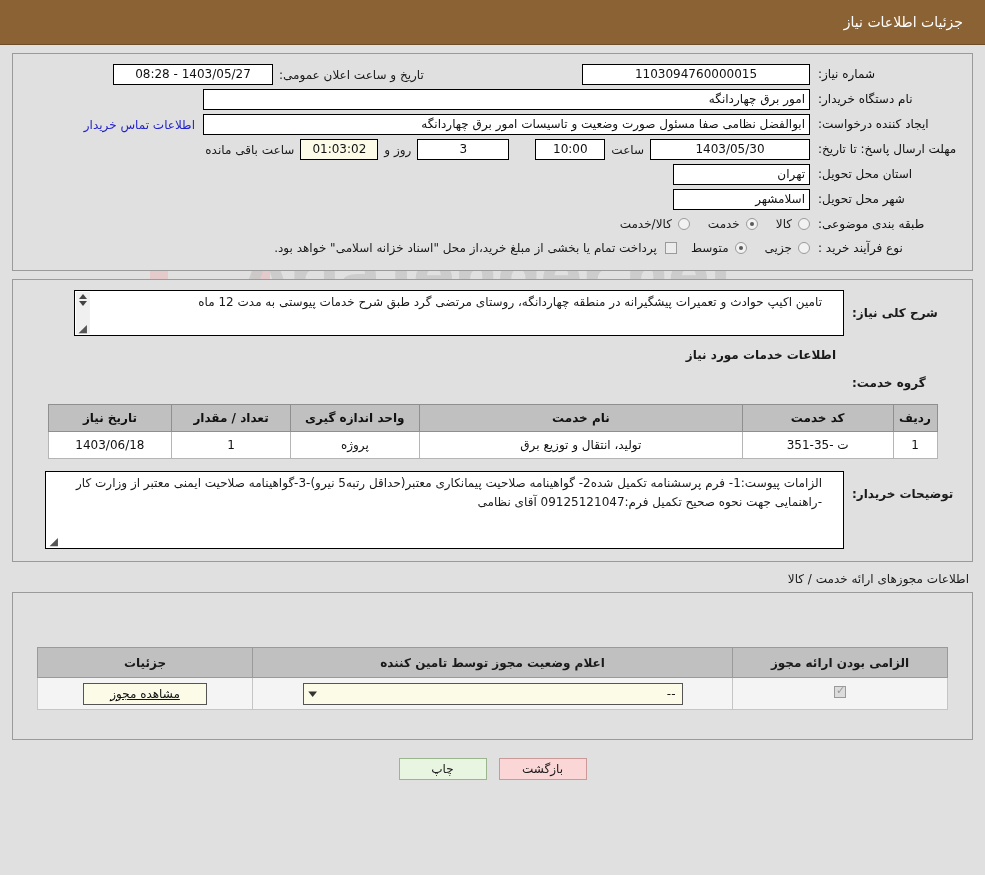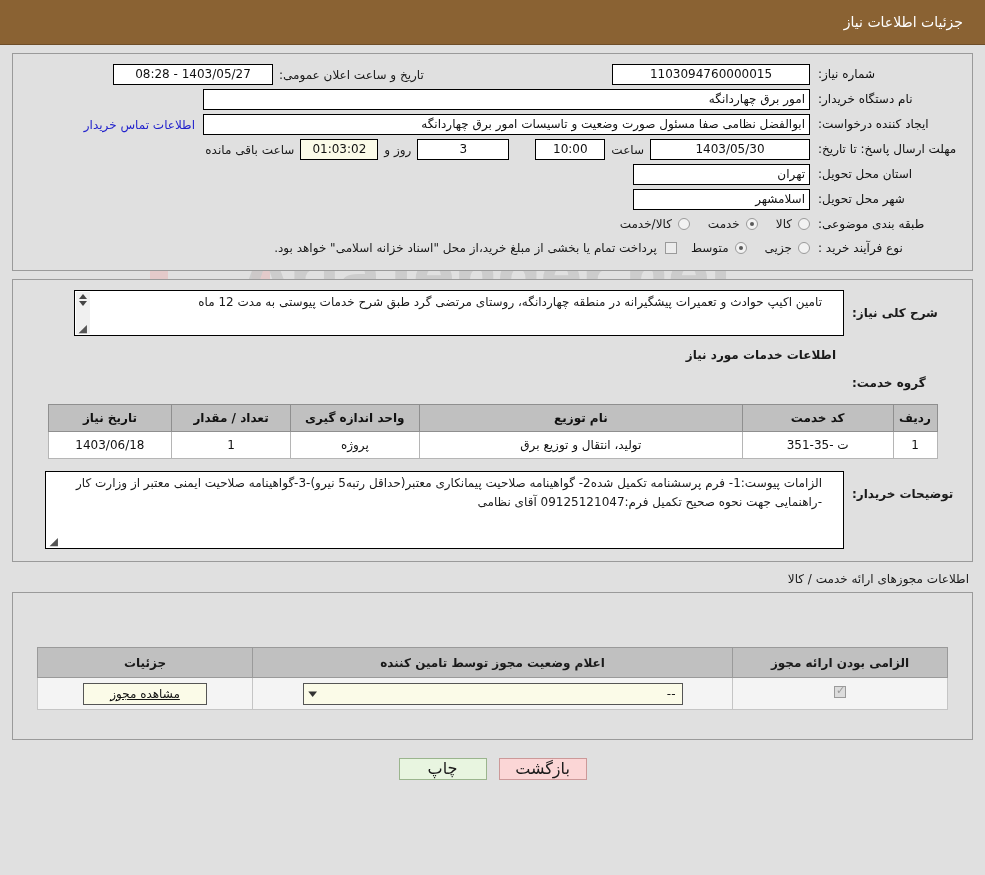--- a/index.html
+++ b/index.html
@@ -111,27 +111,27 @@
     padding: 0 4px;
     font-size: 12px;
     text-align: center;
     color: #111;
     overflow: hidden;
     white-space: nowrap;
   }
   .tbox.rtl-start { text-align: right; }
   .tbox.yellow { background: #fbfbe8; }
 
-  .w-num   { width: 198px; margin-left: 21px; }
+  .w-num   { width: 228px; margin-left: 21px; }
   .w-wide  { width: 607px; }
   .w-date  { width: 160px; }
   .w-hour  { width: 70px; }
   .w-days  { width: 92px; }
   .w-timer { width: 78px; }
-  .w-city  { width: 177px; }
+  .w-city  { width: 137px; }
   .w-group { width: 580px; }
 
   .mini-label { font-size: 12px; padding: 0 6px; white-space: nowrap; }
   .link {
     color: #2222cc;
     font-size: 12px;
     padding: 0 8px;
     cursor: pointer;
     white-space: nowrap;
   }
@@ -352,21 +352,21 @@
   .footer {
     margin-top: 18px;
     display: flex;
     justify-content: center;
     gap: 12px;
   }
   .btn {
     height: 22px;
     min-width: 88px;
     line-height: 20px;
-    font-size: 16px;
+    font-size: 12px;
     text-align: center;
     border: 1px solid #999;
     cursor: pointer;
   }
   .btn-back  { background: #fbd6d6; border-color: #c99; }
   .btn-print { background: #e8f5e0; border-color: #9bb58e; }
 </style>
 </head>
 <body>
 
@@ -488,21 +488,21 @@
 
       <div class="grouprow">
         <div class="grouplabel">گروه خدمت:</div>
       </div>
 
       <table class="grid">
         <thead>
           <tr>
             <th class="col-radif">ردیف</th>
             <th class="col-code">کد خدمت</th>
-            <th class="col-name">نام توزیع</th>
+            <th class="col-name">نام خدمت</th>
             <th class="col-unit">واحد اندازه گیری</th>
             <th class="col-qty">تعداد / مقدار</th>
             <th class="col-date">تاریخ نیاز</th>
           </tr>
         </thead>
         <tbody>
           <tr>
             <td>1</td>
             <td>ت -35-351</td>
             <td>تولید، انتقال و توزیع برق</td>

